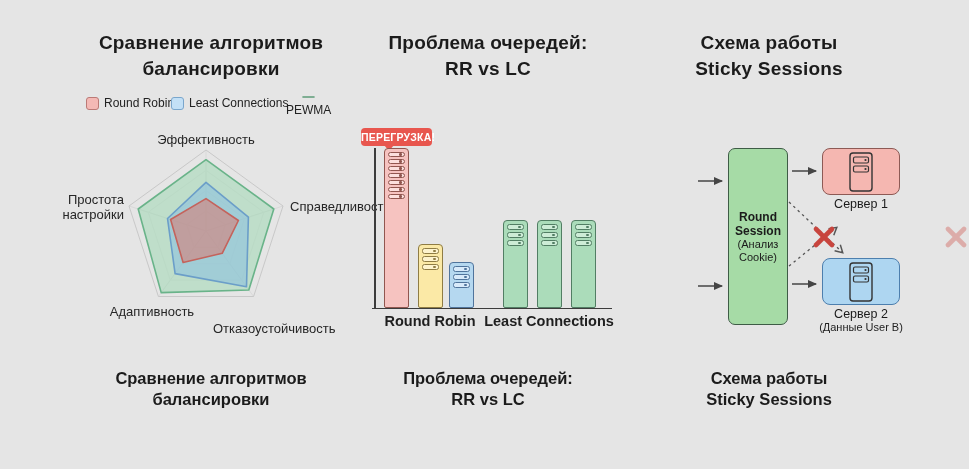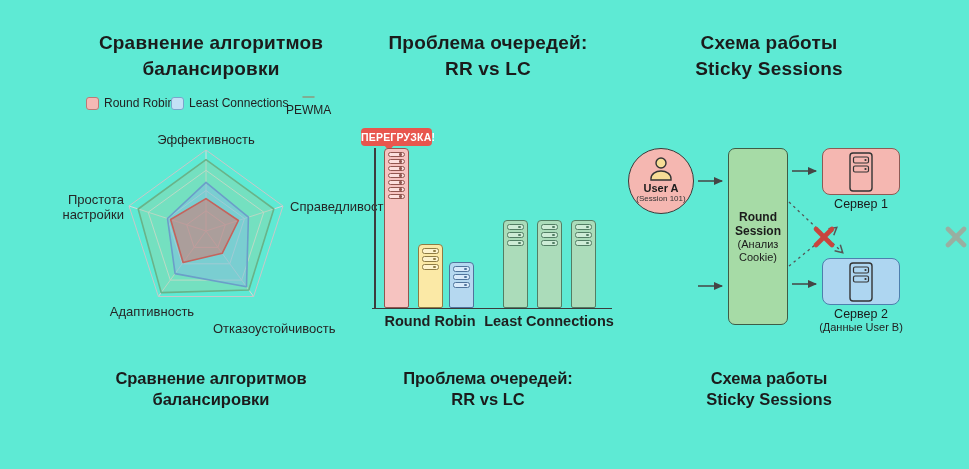--- a/index.html
+++ b/index.html
@@ -1,17 +1,17 @@
 <!DOCTYPE html>
 <html><head>
 <meta charset="utf-8">
 <style>
   html,body{margin:0;padding:0;background:#fff;}
   .canvas{
-    position:relative;width:969px;height:469px;background:#5eead4;overflow:hidden;
+    position:relative;width:969px;height:469px;background:#e5e5e5;overflow:hidden;
     font-family:"Liberation Sans",sans-serif;color:#1b1b1b;
   }
   .abs{position:absolute;}
   .title{font-size:19px;font-weight:700;line-height:26px;text-align:center;letter-spacing:.2px;}
   .caption{font-size:16.5px;font-weight:700;line-height:21px;text-align:center;}
   
   .legend-item{position:absolute;top:96px;display:flex;align-items:center;gap:5px;height:14px;}
   .legend-swatch{width:13px;height:13px;border-radius:3px;border:1px solid #999;box-sizing:border-box;}
   .legend-label{font-size:12px;color:#222;white-space:nowrap;}
   
@@ -210,28 +210,20 @@
     <g>
       <line x1="816" y1="229" x2="832" y2="245" stroke="#c8453e" stroke-width="4.6" stroke-linecap="round"></line>
       <line x1="832" y1="229" x2="816" y2="245" stroke="#c8453e" stroke-width="4.6" stroke-linecap="round"></line>
     </g>
     <g opacity="0.5">
       <line x1="948" y1="229" x2="964" y2="245" stroke="#d4756f" stroke-width="4.6" stroke-linecap="round"></line>
       <line x1="964" y1="229" x2="948" y2="245" stroke="#d4756f" stroke-width="4.6" stroke-linecap="round"></line>
     </g>
   </svg>
 
-  <div class="user-circle" style="left:628px;top:148px;background:#f5b7b1;">
-    <svg width="28" height="24" viewBox="0 0 28 24">
-      <circle cx="14" cy="6" r="5" fill="#f6dd96" stroke="#333" stroke-width="1.4"></circle>
-      <path d="M4,23 v-1.5 c0,-4.5 4.5,-7.5 10,-7.5 s10,3 10,7.5 V23 z" fill="#f6dd96" stroke="#333" stroke-width="1.4"></path>
-    </svg>
-    <div class="user-name">User A</div>
-    <div class="user-session">(Session 101)</div>
-  </div>
 
 
   <div class="lb-box">
     <div class="lb-line-bold">Round</div>
     <div class="lb-line-bold">Session</div>
     <div class="lb-line">(Анализ</div>
     <div class="lb-line">Cookie)</div>
   </div>
 
   <div class="server-box" style="left:822px;top:148px;background:#f5b7b1;border:1.6px solid #8d5a55;">

